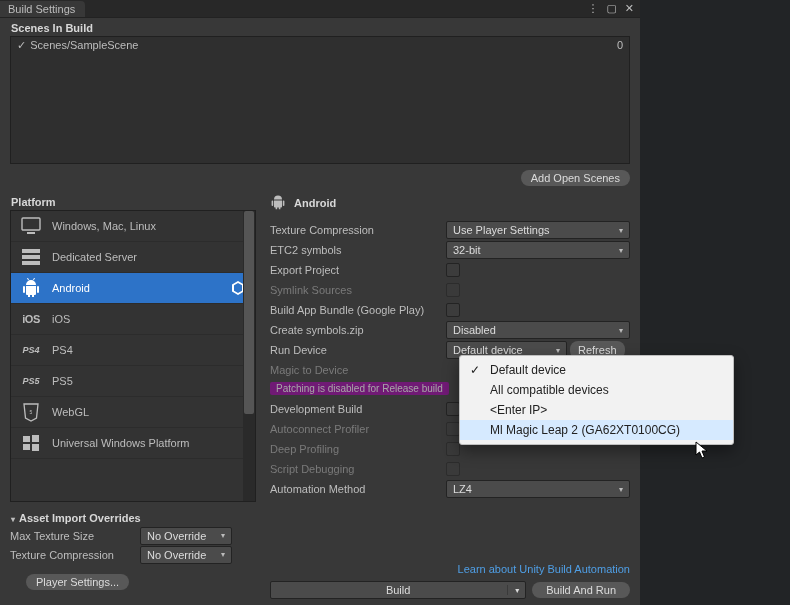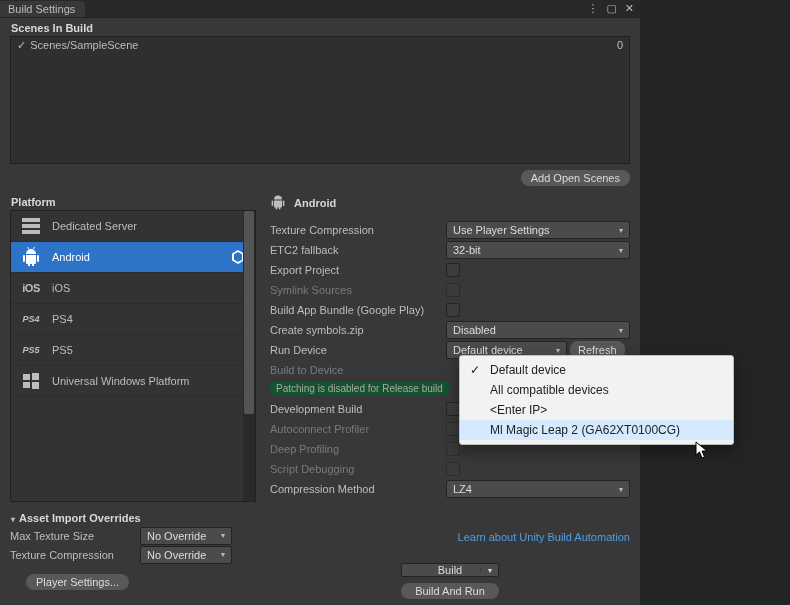--- a/index.html
+++ b/index.html
@@ -189,21 +189,21 @@
   }
   .dropdown.small { flex: 0 0 auto; width: 121px; }
   .checkbox {
     width: 14px; height: 14px;
     background: #3c3c3c;
     border: 1px solid #232323;
     border-radius: 2px;
   }
   .checkbox.dim { background: #3a3a3a; border-color: #2c2c2c; }
   .info-pill {
-    background: #14532d;
+    background: #701a75;
     color: #a8a8a8;
     font-size: 10px;
     padding: 1px 6px;
     border-radius: 2px;
     display: inline-block;
     margin: 2px 0 4px 0;
   }
   .context-menu {
     position: absolute;
     background: #f2f2f2;
@@ -300,20 +300,29 @@
     </div>
     <div class="add-scenes-row">
       <button class="btn">Add Open Scenes</button>
     </div>
 
     <div class="columns">
 
       <div class="left-col">
         <div class="section-title">Platform</div>
         <div class="platform-list">
+          <div class="platform-item">
+            <span class="picon">
+              <svg width="22" height="18" viewBox="0 0 22 18">
+                  <rect x="2" y="1" width="18" height="12" rx="1" fill="none" stroke="#bdbdbd" stroke-width="1.4"></rect>
+                  <rect x="7" y="15" width="8" height="2" fill="#bdbdbd"></rect>
+                </svg>
+            </span>
+            <span class="plabel">Windows, Mac, Linux</span>
+          </div>
           <div class="platform-item">
             <span class="picon">
               <svg width="20" height="18" viewBox="0 0 20 18">
                   <rect x="1" y="1" width="18" height="4" fill="#bdbdbd"></rect>
                   <rect x="1" y="7" width="18" height="4" fill="#bdbdbd"></rect>
                   <rect x="1" y="13" width="18" height="4" fill="#bdbdbd"></rect>
                 </svg>
             </span>
             <span class="plabel">Dedicated Server</span>
           </div>
@@ -337,20 +346,29 @@
           <div class="platform-item">
             <span class="picon" style="font-size:9px;font-style:italic;font-weight:bold;">PS4</span>
             <span class="plabel">PS4</span>
           </div>
           <div class="platform-item">
             <span class="picon" style="font-size:9px;font-style:italic;font-weight:bold;">PS5</span>
             <span class="plabel">PS5</span>
           </div>
           <div class="platform-item">
             <span class="picon">
+              <svg width="18" height="20" viewBox="0 0 18 20" fill="none" stroke="#bdbdbd" stroke-width="1.3">
+                  <path d="M2 2h14l-1.5 14L9 19l-5.5-3L2 2z"></path>
+                  <text x="9" y="12" font-size="5" fill="#bdbdbd" text-anchor="middle" stroke="none">5</text>
+                </svg>
+            </span>
+            <span class="plabel">WebGL</span>
+          </div>
+          <div class="platform-item">
+            <span class="picon">
               <svg width="18" height="18" viewBox="0 0 18 18" fill="#bdbdbd">
                   <rect x="1" y="2" width="7" height="6"></rect>
                   <rect x="10" y="1" width="7" height="7"></rect>
                   <rect x="1" y="10" width="7" height="6"></rect>
                   <rect x="10" y="10" width="7" height="7"></rect>
                 </svg>
             </span>
             <span class="plabel">Universal Windows Platform</span>
           </div>
           <div class="scrollbar">
@@ -394,21 +412,21 @@
         <div class="opt-row">
           <div class="opt-label">Texture Compression</div>
           <div class="opt-control">
             <div class="dropdown">
               <span>Use Player Settings</span>
                 <span class="tri">▾</span>
             </div>
           </div>
         </div>
         <div class="opt-row">
-          <div class="opt-label">ETC2 fallback</div>
+          <div class="opt-label">ETC2 symbols</div>
           <div class="opt-control">
             <div class="dropdown">
               <span>32-bit</span>
                 <span class="tri">▾</span>
             </div>
           </div>
         </div>
         <div class="opt-row">
           <div class="opt-label">Export Project</div>
           <div class="opt-control">
@@ -440,21 +458,21 @@
           <div class="opt-label">Run Device</div>
           <div class="opt-control">
             <div class="dropdown small">
               <span>Default device</span>
                 <span class="tri">▾</span>
             </div>
             <button class="btn" style="flex:0 0 auto;padding:0 8px;height:18px;text-decoration:underline;">Refresh</button>
           </div>
         </div>
         <div class="opt-row">
-          <div class="opt-label dim">Build to Device</div>
+          <div class="opt-label dim">Magic to Device</div>
           <div class="opt-control"></div>
         </div>
         <div><span class="info-pill">Patching is disabled for Release build</span></div>
         <div class="opt-row">
           <div class="opt-label">Development Build</div>
           <div class="opt-control">
               <div class="checkbox"></div>
             </div>
         </div>
         <div class="opt-row">
@@ -469,35 +487,35 @@
               <div class="checkbox dim"></div>
             </div>
         </div>
         <div class="opt-row">
           <div class="opt-label dim">Script Debugging</div>
           <div class="opt-control">
               <div class="checkbox dim"></div>
             </div>
         </div>
         <div class="opt-row">
-          <div class="opt-label">Compression Method</div>
+          <div class="opt-label">Automation Method</div>
           <div class="opt-control">
             <div class="dropdown">
               <span>LZ4</span>
                 <span class="tri">▾</span>
             </div>
           </div>
         </div>
 
         <div style="flex:1;"></div>
 
         <div style="text-align:right;">
           <span class="link">Learn about Unity Build Automation</span>
         </div>
-        <div class="build-row" style="margin-top:20px;flex-direction:column;">
+        <div class="build-row" style="margin-top:6px;">
           <div class="dropdown build-dd">
             <span>Build</span>
               <span class="tri2">▾</span>
           </div>
           <button class="btn" style="padding:2px 14px;">Build And Run</button>
         </div>
       </div>
     </div>
   </div>
 </div>

